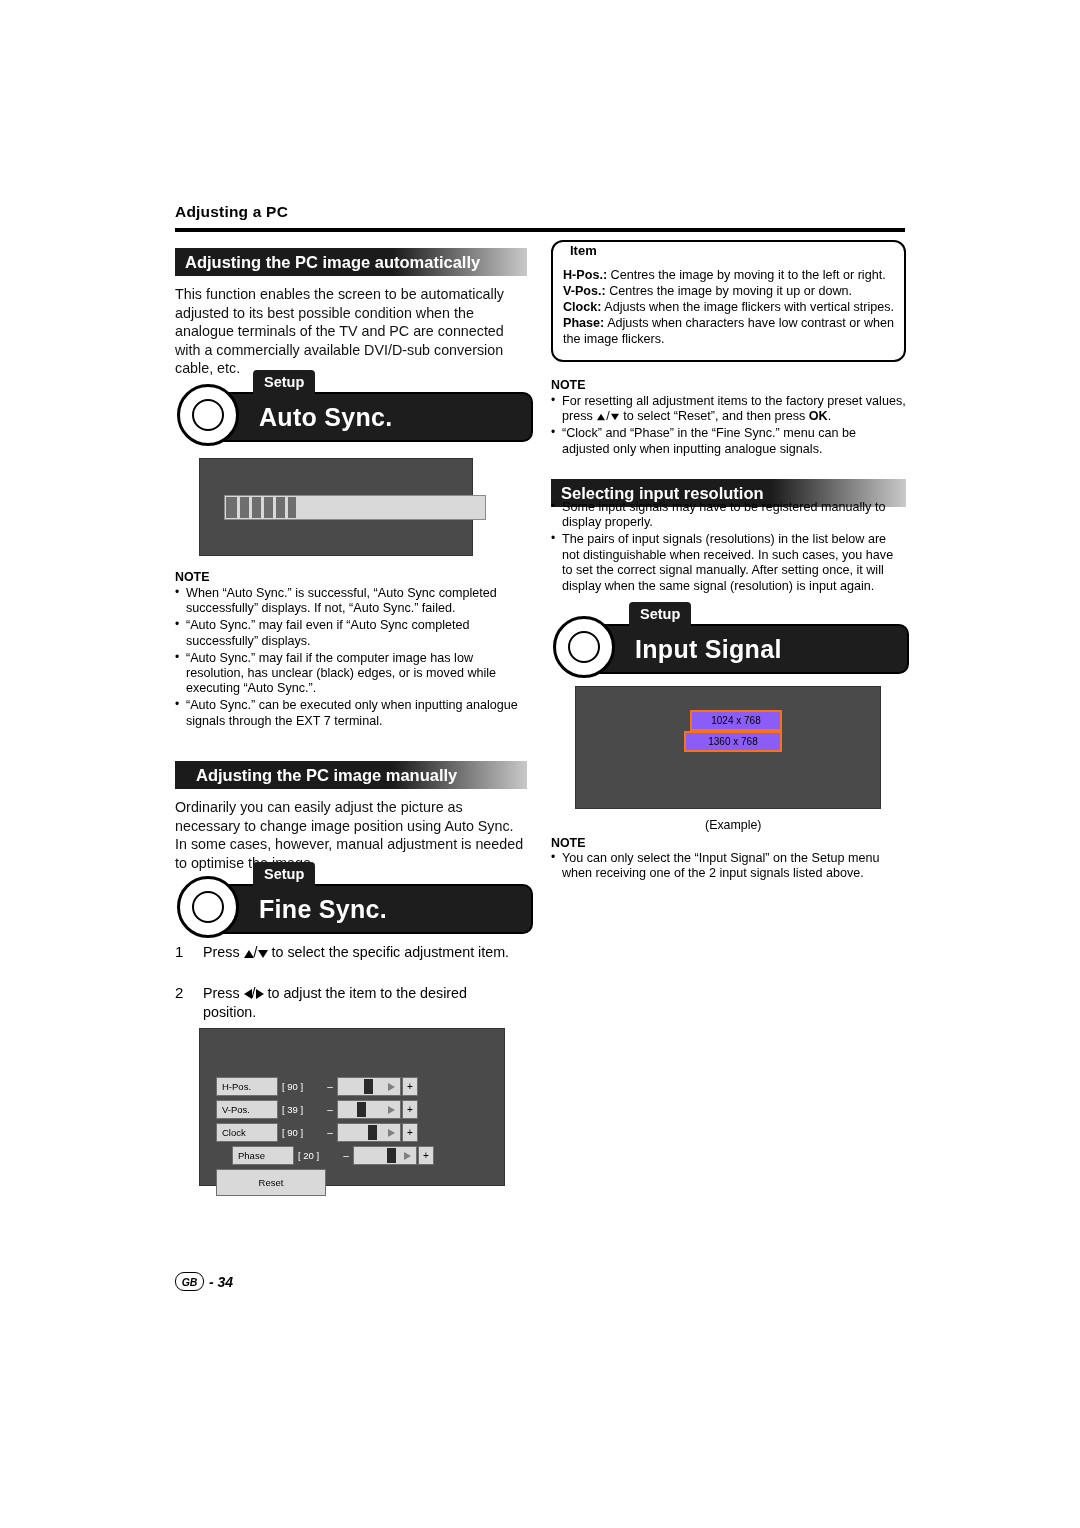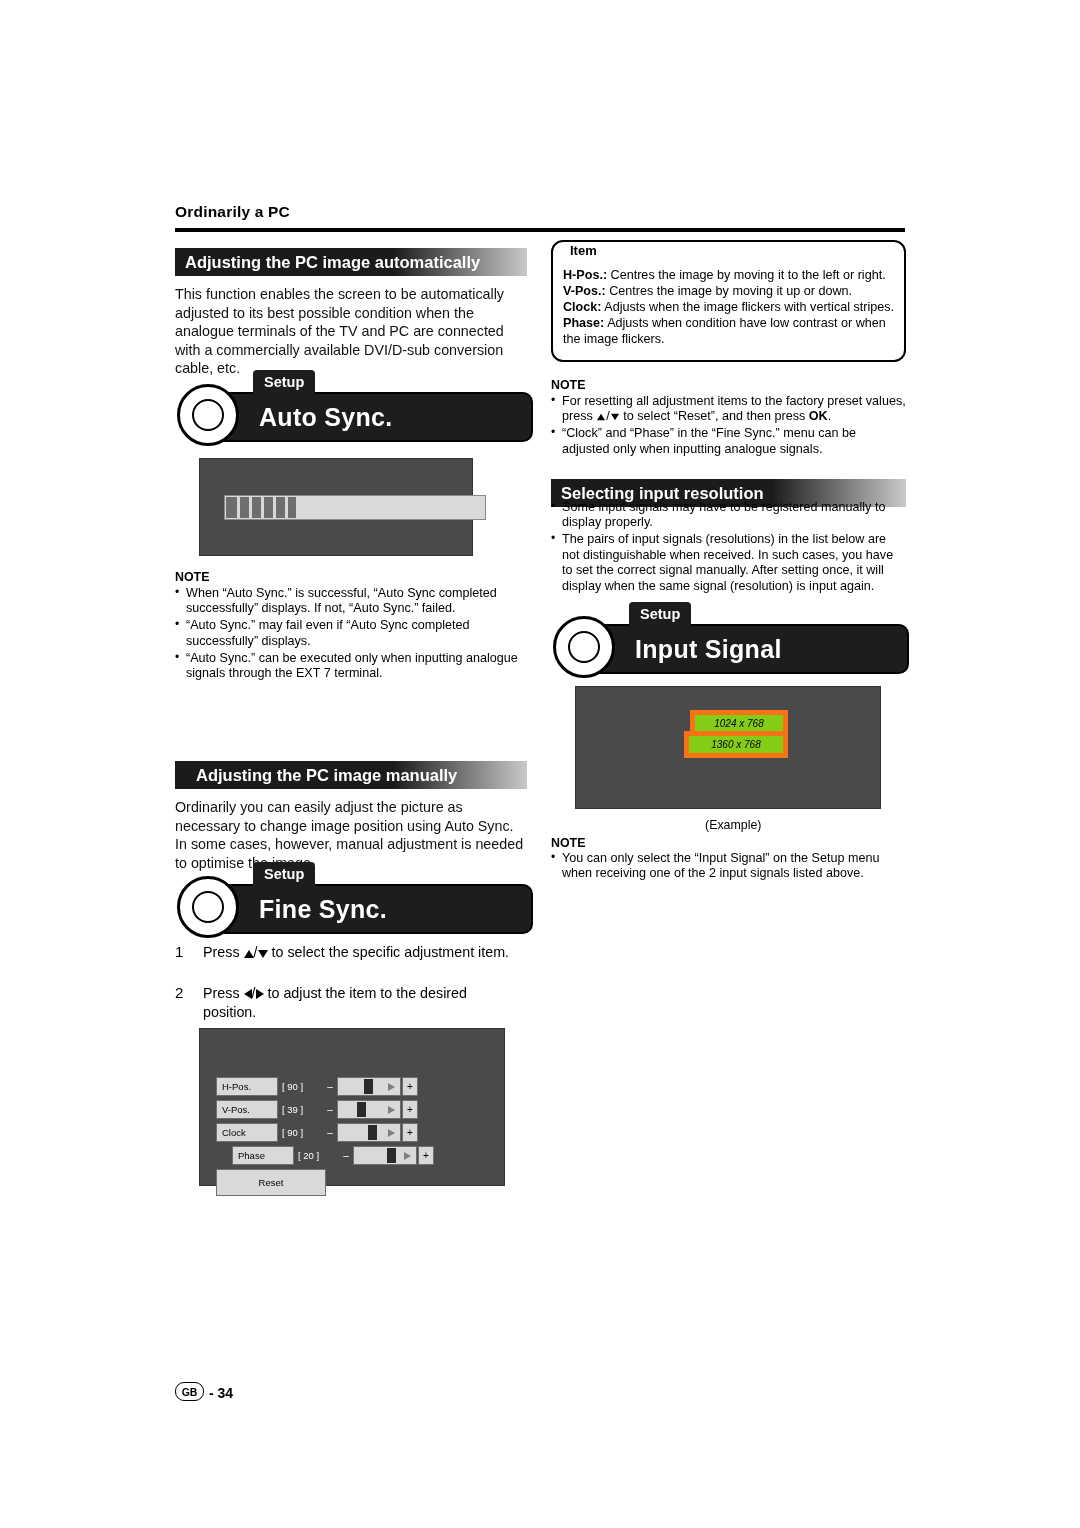--- a/index.html
+++ b/index.html
@@ -57,22 +57,22 @@
   
   .screen{position:absolute;background:#4a4a4a;border:1px solid #333;box-sizing:border-box;}
 
   
   .progwrap{position:absolute;left:24px;top:36px;width:262px;height:25px;background:#d9d9d9;border:1px solid #8a8a8a;box-sizing:border-box;}
   .progfill{position:absolute;left:1px;top:1px;width:70px;height:21px;background:#6e6e6e;}
   .progfill span{position:absolute;top:0;width:3px;height:21px;background:#d9d9d9;}
   .progpct{position:absolute;left:292px;top:40px;font-size:9.5px;color:#fff;}
 
   
-  .ressel{position:absolute;background:#84cc16;border:5px solid #f97316;color:#000;font-size:10px;
-          display:flex;align-items:center;justify-content:center;font-style:italic;}
+  .ressel{position:absolute;background:#8b5cf6;border:2px solid #f97316;color:#000;font-size:10px;
+          display:flex;align-items:center;justify-content:center;}
 
   
   .fsrow{position:absolute;height:19px;text-align:center;}
   .fslab{position:absolute;left:0;top:0;width:62px;height:19px;background:#d9d9d9;border:1px solid #6f6f6f;
          box-sizing:border-box;font-size:9.5px;display:flex;align-items:center;padding-left:5px;}
   .fsval{position:absolute;left:66px;top:0;height:19px;font-size:9.5px;color:#fff;display:flex;align-items:center;}
   .fsminus{position:absolute;top:0;height:19px;width:14px;font-size:10px;color:#fff;display:flex;align-items:center;justify-content:center;}
   .fsbar{position:absolute;top:0;height:19px;background:#d9d9d9;border:1px solid #6f6f6f;box-sizing:border-box;}
   .fsknob{position:absolute;top:1px;width:9px;height:15px;background:#2a2a2a;}
   .fsarrow{position:absolute;top:5px;width:0;height:0;border-top:4.5px solid transparent;border-bottom:4.5px solid transparent;border-left:7px solid #808080;}
@@ -91,36 +91,36 @@
   .itemrows div{margin-bottom:0.5px;}
   .itemrows b{font-weight:bold;}
 
   
   .step{position:absolute;font-size:14.3px;line-height:18.6px;}
   .stepnum{position:absolute;font-size:15px;}
 
   .caption{position:absolute;font-size:12.4px;}
 
   
-  .footer{position:absolute;left:175px;top:1382px;display:flex;align-items:flex-end;font-size:14px;font-weight:bold;}
+  .footer{position:absolute;left:175px;top:1272px;display:flex;align-items:center;font-size:14px;font-weight:bold;font-style:italic;}
   .gb{display:inline-flex;align-items:center;justify-content:center;width:27px;height:17px;
       border:1.4px solid #000;border-radius:9px;font-size:10.5px;font-weight:bold;margin-right:5px;}
 
   .tri{display:inline-block;width:0;height:0;vertical-align:-1px;}
   .triup{border-left:5px solid transparent;border-right:5px solid transparent;border-bottom:8px solid #000;}
   .tridn{border-left:5px solid transparent;border-right:5px solid transparent;border-top:8px solid #000;}
   .trilf{border-top:5px solid transparent;border-bottom:5px solid transparent;border-right:8px solid #000;}
   .trirt{border-top:5px solid transparent;border-bottom:5px solid transparent;border-left:8px solid #000;}
 </style>
 </head>
 <body>
 
 <div class="page">
 
-  <div class="crumb">Ordinarily a PC</div>
+  <div class="crumb">Adjusting a PC</div>
   <div class="rule"></div>
 
   <div class="secbar" style="left:175px;top:248px;width:352px;">Adjusting the PC image automatically</div>
 
   <p class="body" style="left:175px;top:285px;width:345px;">This function enables the screen to be automatically adjusted to its best possible condition when the analogue terminals of the TV and PC are connected with a commercially available DVI/D-sub conversion cable, etc.</p>
 
   <div class="osd" style="left:177px;top:370px;width:352px;height:82px;">
     <div class="bar">
       <div class="ttl">Auto Sync.</div>
     </div>
@@ -138,20 +138,21 @@
           <span style="left:59px;"></span>
       </div>
     </div>
     <div class="progpct">30%</div>
   </div>
 
   <div class="note-label" style="left:175px;top:570px;">NOTE</div>
   <ul class="bul" style="left:175px;top:586px;width:350px;">
     <li>When “Auto Sync.” is successful, “Auto Sync completed successfully” displays. If not, “Auto Sync.” failed.</li>
     <li>“Auto Sync.” may fail even if “Auto Sync completed successfully” displays.</li>
+    <li>“Auto Sync.” may fail if the computer image has low resolution, has unclear (black) edges, or is moved while executing “Auto Sync.”.</li>
     <li>“Auto Sync.” can be executed only when inputting analogue signals through the EXT 7 terminal.</li>
   </ul>
 
   <div class="secbar" style="left:175px;top:761px;width:352px;padding-left:21px;">Adjusting the PC image manually</div>
 
   <p class="body" style="left:175px;top:798px;width:350px;">Ordinarily you can easily adjust the picture as necessary to change image position using Auto Sync. In some cases, however, manual adjustment is needed to optimise the image.</p>
 
   <div class="osd" style="left:177px;top:862px;width:352px;height:82px;">
     <div class="bar">
       <div class="ttl">Fine Sync.</div>
@@ -227,21 +228,21 @@
     <div>
       <b>V-Pos.:</b>
       <span>Centres the image by moving it up or down.</span>
     </div>
     <div>
       <b>Clock:</b>
       <span>Adjusts when the image flickers with vertical stripes.</span>
     </div>
     <div>
       <b>Phase:</b>
-      <span>Adjusts when condition have low contrast or when the image flickers.</span>
+      <span>Adjusts when characters have low contrast or when the image flickers.</span>
     </div>
   </div>
 
   <div class="note-label" style="left:551px;top:378px;">NOTE</div>
   <ul class="bul" style="left:551px;top:394px;width:355px;">
     <li>For resetting all adjustment items to the factory preset values, press <span class="tri triup" style="transform:scale(.8)"></span>/<span class="tri tridn" style="transform:scale(.8)"></span> to select “Reset”, and then press <b>OK</b>.</li>
     <li>“Clock” and “Phase” in the “Fine Sync.” menu can be adjusted only when inputting analogue signals.</li>
   </ul>
 
   <div class="secbar" style="left:551px;top:479px;width:355px;">Selecting input resolution</div>

